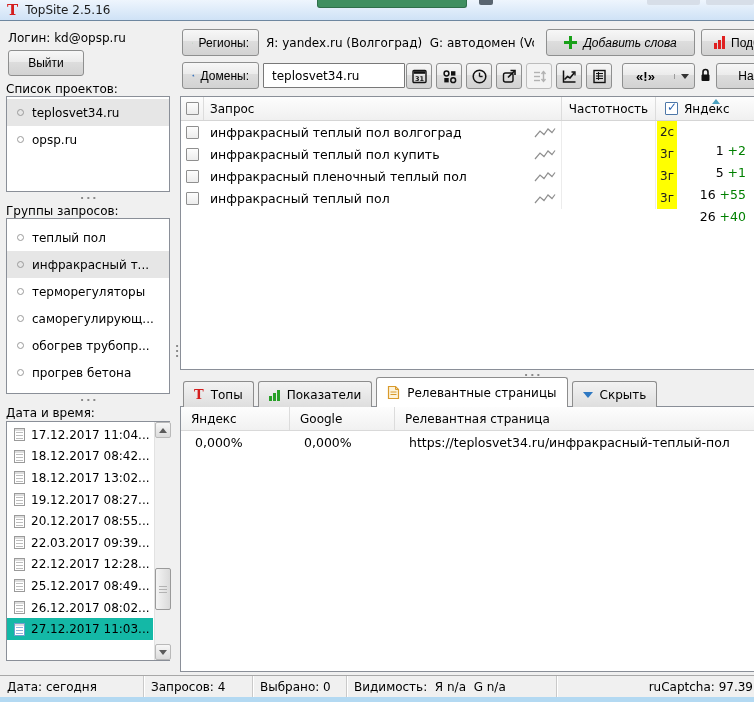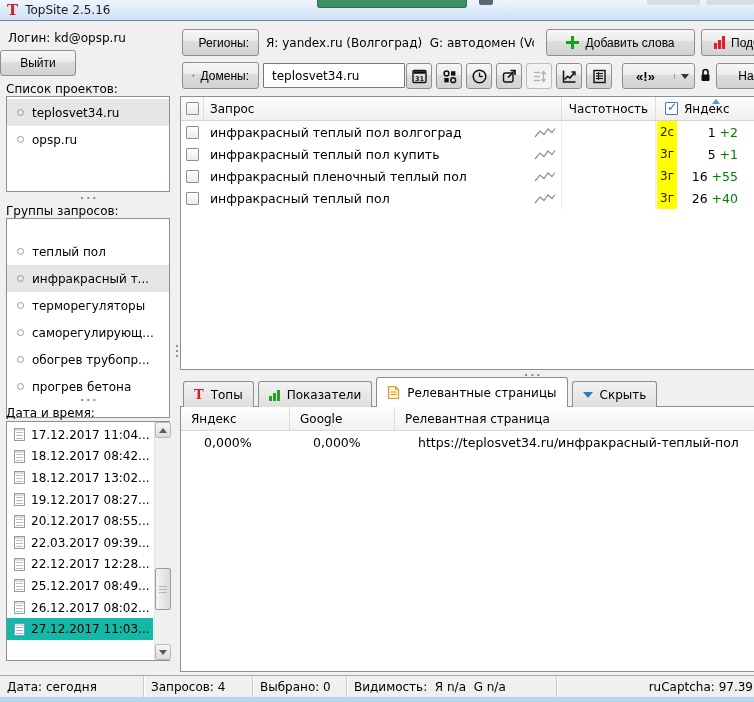--- a/index.html
+++ b/index.html
@@ -29,28 +29,28 @@
   .iconbtn.disabled{background:#f3f3f3;border-color:#bcbcbc;}
   .cb{width:13px;height:13px;border:1px solid #8f8f8f;border-radius:1px;
     background:linear-gradient(#fdfdfd,#ececec);flex:none;position:relative;}
   .cb.checked{border-color:#4d77a8;background:#fff;}
   .cb.checked::after{content:"\2713";position:absolute;left:1px;top:-3px;color:#2a63b0;font-size:12px;font-weight:bold;}
   .dots-h{position:absolute;color:#8a8a8a;font-weight:bold;letter-spacing:2px;font-size:11px;line-height:6px;}
   .dots-v{position:absolute;color:#8a8a8a;font-weight:bold;font-size:11px;line-height:5px;width:4px;}
 
   
   .login-label{position:absolute;left:8px;top:31px;}
-  .logout-btn{position:absolute;left:0;top:50px;width:76px;height:26px;}
+  .logout-btn{position:absolute;left:8px;top:50px;width:76px;height:26px;}
   .side-label{position:absolute;left:6px;}
   .listbox{position:absolute;left:6px;width:164px;background:#fff;border:1px solid #8a8f98;overflow:hidden;}
   .list-item{height:27px;display:flex;align-items:center;gap:8px;padding-left:10px;}
   .list-item.selected{background:#e6e6e6;}
   .bullet{width:7px;height:7px;border:1px solid #9a9a9a;border-radius:50%;flex:none;}
   .lb-projects{top:96px;height:96px;padding-top:2px;}
-  .lb-groups{top:218px;height:200px;padding-top:19px;}
+  .lb-groups{top:218px;height:176px;padding-top:5px;}
   .lb-dates{top:421px;height:240px;padding-top:2px;}
   .date-item{height:21.6px;display:flex;align-items:center;gap:6px;padding-left:7px;width:146px;}
   .date-item.selected{background:#14b8a6;}
   .note-icon{width:11px;height:13px;border:1px solid #9a9a9a;background:#fff;position:relative;flex:none;}
   .note-icon::before{content:"";position:absolute;left:1px;right:1px;top:3px;height:8px;
     background:repeating-linear-gradient(#bdbdbd 0 1px,transparent 1px 3px);}
   .note-icon::after{content:"";position:absolute;left:0;right:0;top:0;height:2px;background:#dcdcdc;}
   .date-item.selected .note-icon{border-color:#6f9fd0;}
   .date-item.selected .note-icon::before{background:repeating-linear-gradient(#8fb4dd 0 1px,transparent 1px 3px);}
   
@@ -62,21 +62,21 @@
   .tri-down{width:0;height:0;border-left:4px solid transparent;border-right:4px solid transparent;border-top:5px solid #5b5b5b;}
   .sb-thumb{position:absolute;left:0;top:146px;width:16px;height:42px;background:linear-gradient(90deg,#f4f4f4,#dadada);
     border:1px solid #9a9a9a;border-radius:2px;}
   .sb-thumb::after{content:"";position:absolute;left:3px;right:3px;top:17px;height:7px;
     background:repeating-linear-gradient(#b3b3b3 0 1px,transparent 1px 3px);}
 
   
   .tb-regions{position:absolute;left:182px;top:29px;height:27px;width:77px;}
   .tb-domains{position:absolute;left:182px;top:62px;height:27px;width:77px;}
   .region-text{position:absolute;left:266px;top:36px;width:268px;white-space:pre;overflow:hidden;}
-  .tb-add{position:absolute;left:546px;top:29px;height:27px;width:149px;}
+  .tb-add{position:absolute;left:546px;top:29px;height:27px;width:149px;font-style:italic;}
   .tb-pick{position:absolute;left:701px;top:29px;height:27px;width:72px;}
   .domain-input{position:absolute;left:263px;top:63px;width:142px;height:25px;border:1px solid #787878;
     border-radius:1px;padding:0 8px;font:12px "DejaVu Sans","Liberation Sans",sans-serif;}
   .ib1{left:406px;} .ib2{left:436px;} .ib3{left:466px;} .ib4{left:496px;} .ib5{left:526px;} .ib6{left:556px;} .ib7{left:586px;}
   .tb-icon{position:absolute;top:63px;}
   .marks-btn{position:absolute;left:622px;top:63px;height:26px;width:73px;padding:0;display:flex;}
   .marks-main{flex:1;display:flex;align-items:center;justify-content:center;font-weight:bold;font-size:13px;}
   .marks-arrow{width:20px;border-left:1px solid #9b9b9b;display:flex;align-items:center;justify-content:center;}
   .dd-arrow{width:0;height:0;border-left:4px solid transparent;border-right:4px solid transparent;border-top:5px solid #333;}
   .lock{position:absolute;left:699px;top:67px;}
@@ -100,41 +100,41 @@
   .col-query{flex:1;padding-left:6px;}
   .col-freq{width:94px;justify-content:center;}
   .col-yx{width:98px;padding-left:9px;position:relative;gap:6px;border-right:none !important;}
   .sort-tri{position:absolute;left:56px;top:2px;width:0;height:0;
     border-left:4px solid transparent;border-right:4px solid transparent;border-bottom:5px solid #49a0bf;}
   .g-row{display:flex;height:22px;align-items:center;font-size:12.5px;}
   .g-row .cell-cb{width:23px;display:flex;justify-content:center;}
   .g-row .cell-query{flex:1;display:flex;align-items:center;gap:6px;padding-left:6px;border-right:1px solid #ececec;height:100%;}
   .spark{margin-left:auto;margin-right:5px;}
   .g-row .cell-freq{width:94px;height:100%;border-right:1px solid #ececec;}
-  .g-row .cell-yx{width:98px;height:100%;display:flex;align-items:center;}
+  .g-row .cell-yx{width:98px;height:100%;display:flex;flex-direction:column;}
   .badge{width:20px;height:22px;background:#ffff00;display:flex;align-items:center;justify-content:center;
     font-size:12px;color:#222;flex:none;margin-left:1px;}
-  .posval{flex:1;text-align:right;padding-right:16px;white-space:pre;}
+  .posval{flex:1;text-align:right;padding-right:8px;white-space:pre;}
   .delta{color:#008000;}
 
   
   .tabs{position:absolute;left:183px;top:377px;height:30px;display:flex;gap:4px;align-items:flex-end;z-index:2;}
   .tab{display:flex;align-items:center;gap:7px;padding:0 10px;height:26px;
     border:1px solid #8d8d8d;border-bottom:none;border-radius:3px 3px 0 0;
     background:linear-gradient(#f3f3f3,#dedede);}
   .tab.active{background:#fff;height:30px;}
   .tab-t{color:#d41f1f;font-weight:bold;font-family:"DejaVu Serif",serif;font-size:13px;}
   .hide-tri{width:0;height:0;border-left:5px solid transparent;border-right:5px solid transparent;border-top:6px solid #2e78c2;}
   .bottom-pane{position:absolute;left:180px;top:406px;width:574px;height:266px;background:#fff;
     border:1px solid #8a8f98;border-right:none;z-index:1;}
   .bp-header{display:flex;height:24px;background:linear-gradient(#fdfdfd,#f1f1f1);border-bottom:1px solid #d9d9d9;align-items:center;}
   .bp-header .hcell{height:100%;display:flex;align-items:center;padding-left:10px;border-right:1px solid #dcdcdc;}
   .bpc1{width:109px;} .bpc2{width:105px;} .bpc3{flex:1;border-right:none !important;}
   .bp-row{display:flex;height:22px;align-items:center;font-size:12.5px;}
-  .bp-row .cell{padding-left:23px;}
+  .bp-row .cell{padding-left:14px;}
 
   
   .statusbar{position:absolute;left:0;top:675px;width:754px;height:22px;background:#f0f0f0;
     border-top:1px solid #a8a8a8;display:flex;align-items:stretch;}
   .sb-sec{display:flex;align-items:center;padding:0 7px;border-right:1px solid #c9c9c9;box-shadow:1px 0 0 #ffffff;white-space:pre;}
   .s1{width:144px;} .s2{width:109px;} .s3{width:94px;} .s4{width:210px;}
   .s5{flex:1;justify-content:flex-end;border-right:none;box-shadow:none;overflow:hidden;}
   .s5 span{margin-right:-6px;}
   .bottom-strip{position:absolute;left:0;top:697px;width:754px;height:5px;background:#b3d9f2;}
 

